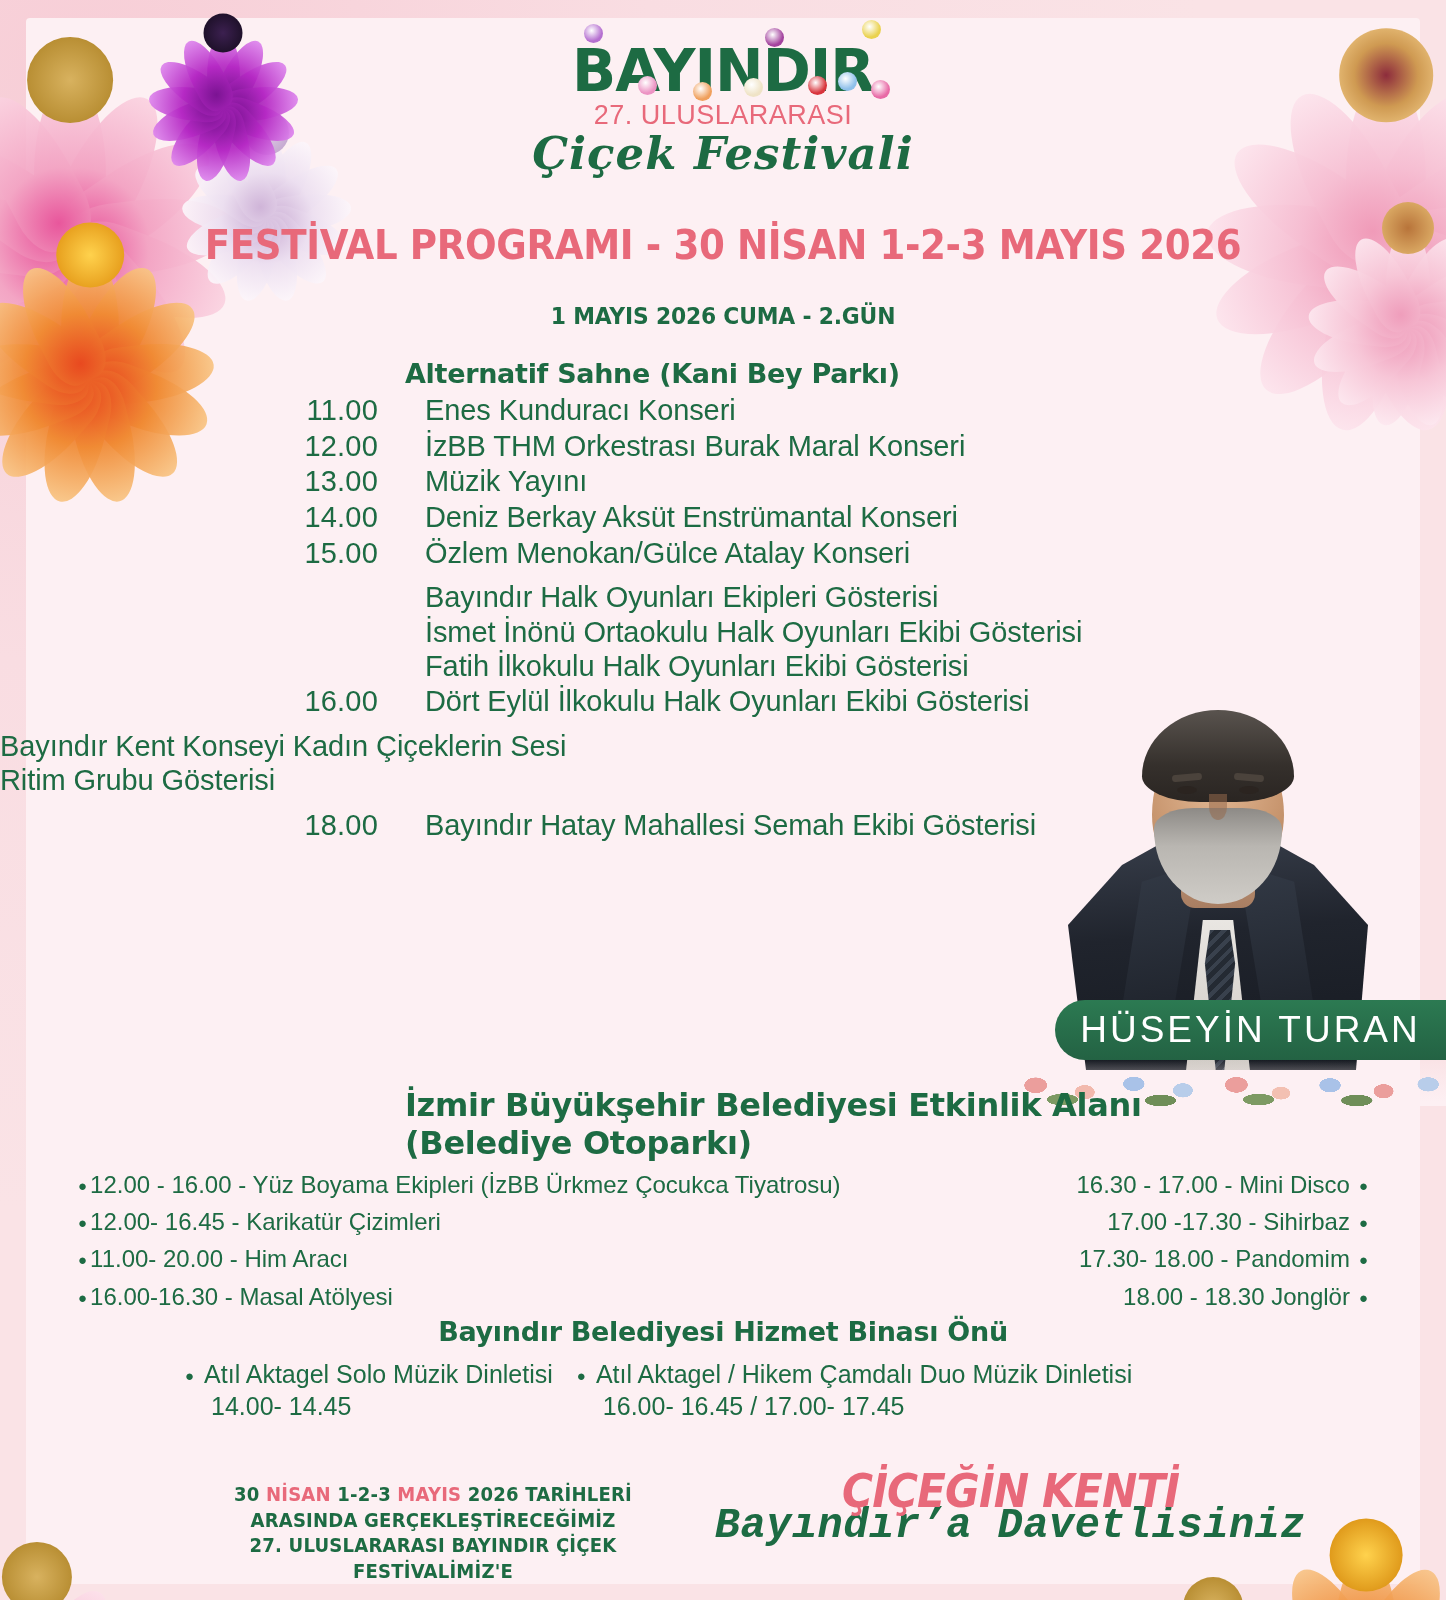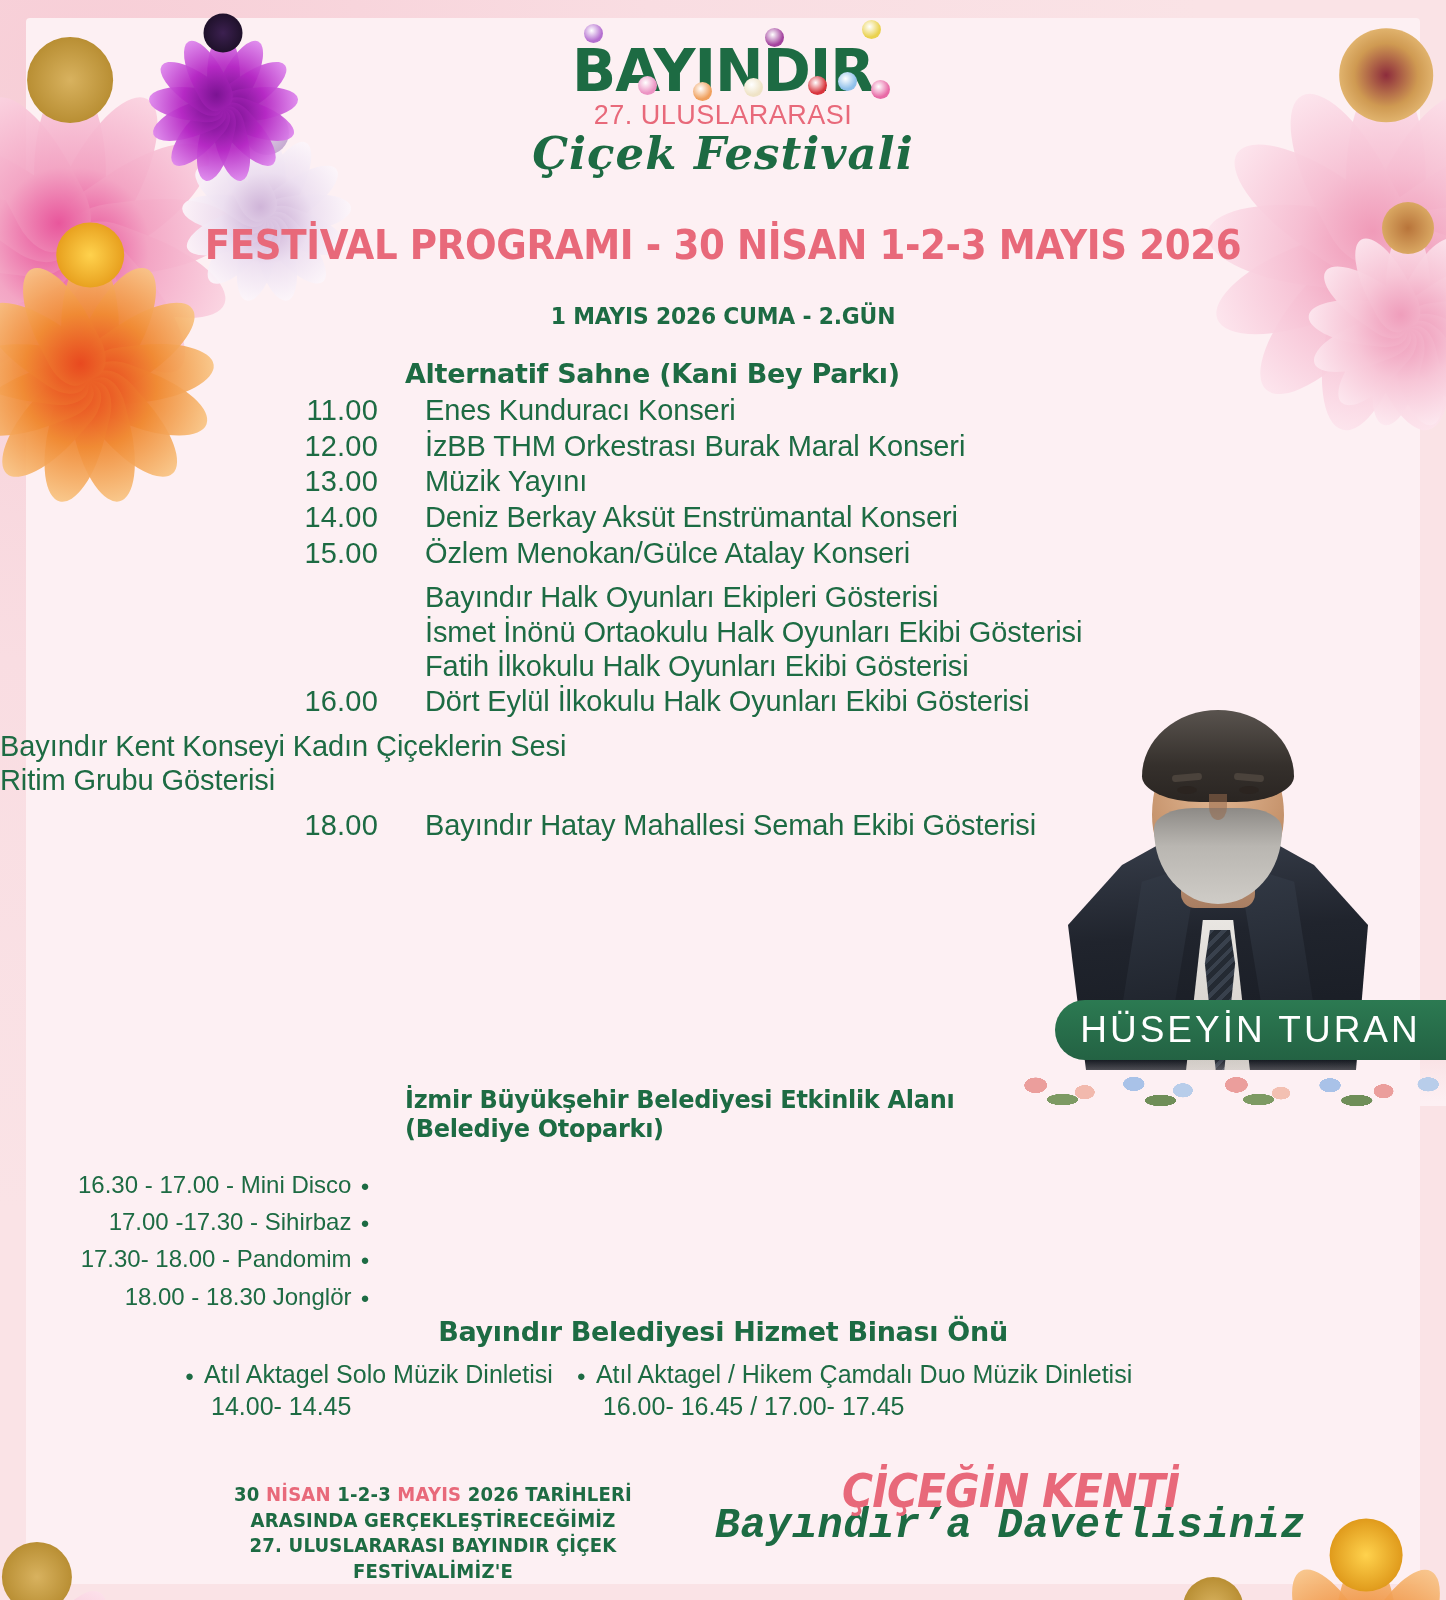--- a/index.html
+++ b/index.html
@@ -305,21 +305,21 @@
       radial-gradient(ellipse 22px 8px at 80% 88%, #6f8e58 0 70%, transparent 72%),
       linear-gradient(180deg, rgba(253,240,243,0) 0%, #fdf0f3 92%);
   }
 
   
   .izbb-head {
     position: absolute;
     left: 405px; top: 1086px;
     font-family: "DejaVu Sans", sans-serif;
     font-weight: 700;
-    font-size: 24px;
+    font-size: 32px;
     color: #1d6b43;
     line-height: 1.2;
     letter-spacing: -.3px;
   }
 
   .act-cols {
     position: absolute;
     left: 78px; right: 78px; top: 1166px;
     display: flex;
     justify-content: space-between;
@@ -618,20 +618,26 @@
   </div>
   <div class="artist-banner">HÜSEYİN TURAN</div>
   <div class="floral-strip"></div>
 
   <div class="izbb-head">
     <div>İzmir Büyükşehir Belediyesi Etkinlik Alanı</div>
     <div>(Belediye Otoparkı)</div>
   </div>
 
   <div class="act-cols">
+    <ul class="act-col left" id="izbb-left">
+        <li>12.00 - 16.00 - Yüz Boyama Ekipleri (İzBB Ürkmez Çocukca Tiyatrosu)</li>
+        <li>12.00- 16.45 - Karikatür Çizimleri</li>
+        <li>11.00- 20.00 - Him Aracı</li>
+        <li>16.00-16.30 - Masal Atölyesi</li>
+      </ul>
     <ul class="act-col right" id="izbb-right">
         <li>16.30 - 17.00 - Mini Disco</li>
         <li>17.00 -17.30 - Sihirbaz</li>
         <li>17.30- 18.00 - Pandomim</li>
         <li>18.00 - 18.30 Jonglör</li>
       </ul>
   </div>
 
   <div class="hizmet-head">Bayındır Belediyesi Hizmet Binası Önü</div>
   <div class="hizmet-cols" id="hizmet-cols">

